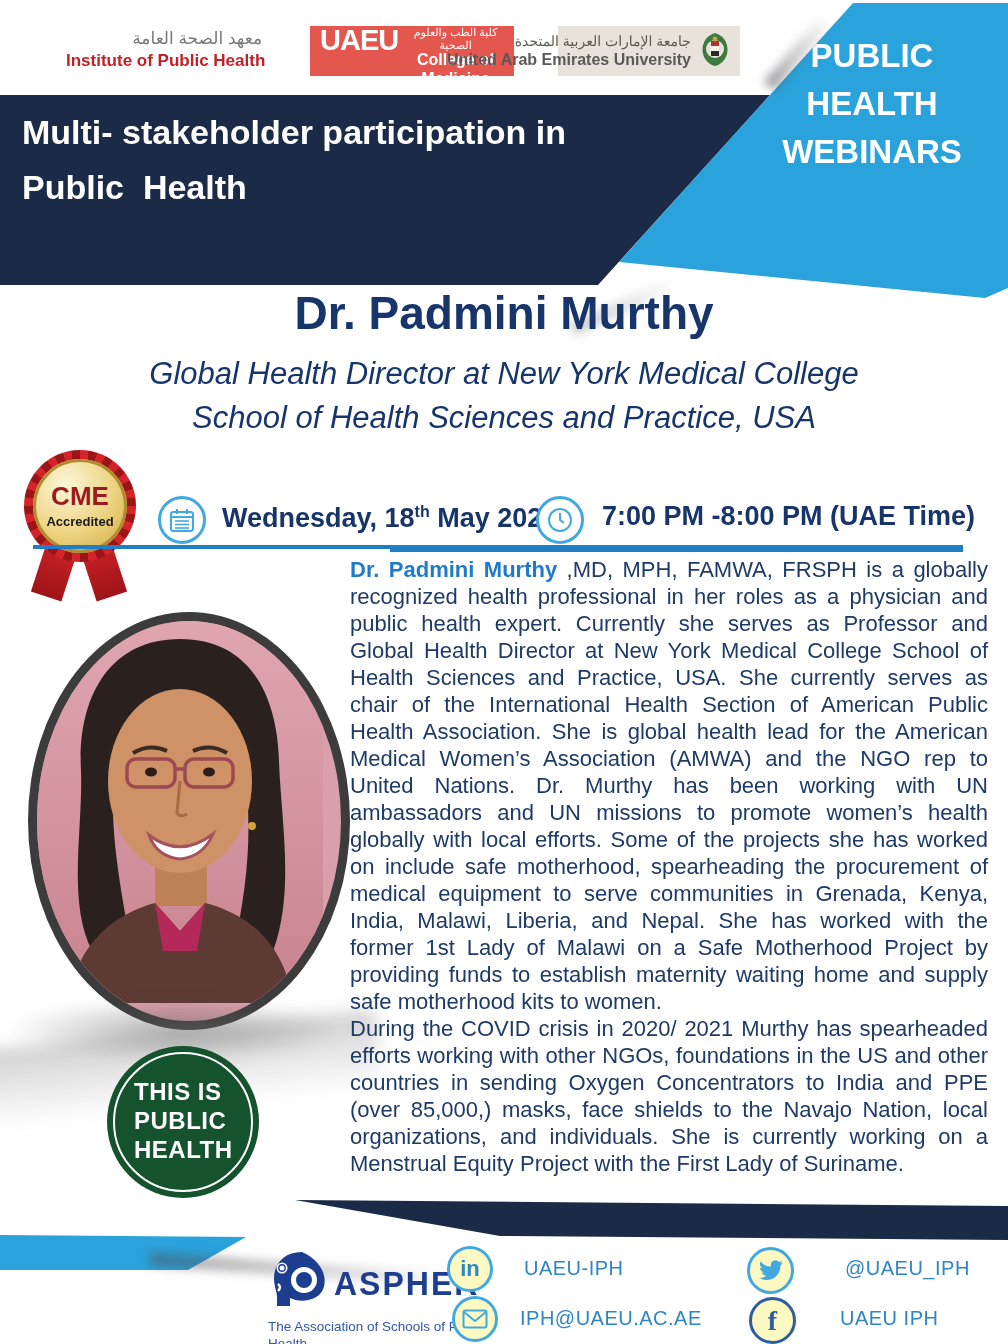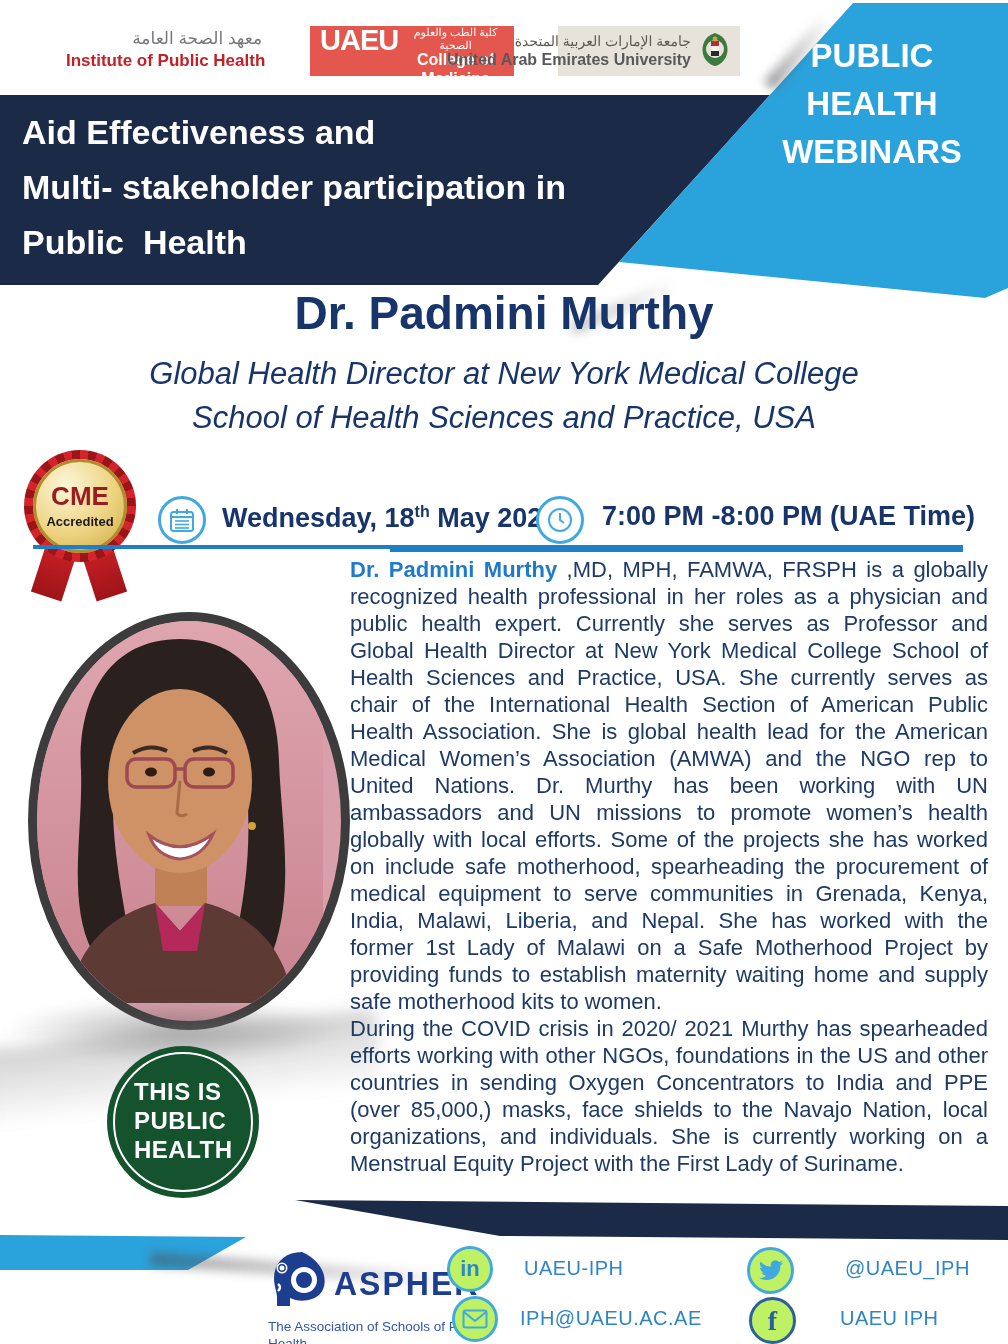--- a/index.html
+++ b/index.html
@@ -99,21 +99,21 @@
   .f-blue{left:0;top:1235px;width:260px;height:37px;background:#2aa2db;
     clip-path:polygon(0 0,246px 2px,188px 35px,0 35px);}
   .f-wisp{left:150px;top:1266px;width:400px;height:14px;transform:rotate(4deg);
     background:linear-gradient(90deg,rgba(80,80,85,.5),rgba(200,200,200,0) 80%);filter:blur(5px);}
   .aspher{left:268px;top:1250px;width:250px;}
   .aspher-top{display:flex;align-items:center;}
   .aspher-word{color:#1d3d8f;font-weight:bold;font-size:32px;letter-spacing:2px;
     transform:scaleY(1.05);}
   .aspher-tag{color:#3157a7;font-size:13.5px;line-height:17px;margin-top:2px;}
   .soc-circle{border-radius:50%;box-sizing:border-box;display:flex;align-items:center;
-    justify-content:center;background:#bef264;}
+    justify-content:center;background:#fef9c3;}
   .ln-circle{left:447px;top:1246px;width:46px;height:46px;border:3px solid #41a9e0;
     color:#2e86c6;font-weight:bold;font-size:22px;}
   .em-circle{left:452px;top:1296px;width:46px;height:46px;border:3px solid #41a9e0;}
   .tw-circle{left:747px;top:1247px;width:47px;height:47px;border:3px solid #41a9e0;}
   .fb-circle{left:749px;top:1297px;width:47px;height:47px;border:3px solid #2d5f9e;
     color:#2d5f9e;font-weight:bold;font-size:28px;font-family:"Liberation Serif",serif;}
   .soc-label{color:#2e86c6;font-size:20px;letter-spacing:.5px;white-space:nowrap;}
   .lbl-ln{left:524px;top:1257px;}
   .lbl-em{left:520px;top:1307px;}
   .lbl-tw{left:845px;top:1257px;}
@@ -149,21 +149,20 @@
         <rect x="14" y="11" width="8" height="5" fill="#b03030"></rect>
         <rect x="14" y="16" width="8" height="5" fill="#f5f5f0"></rect>
         <rect x="14" y="21" width="8" height="5" fill="#2a2a2a"></rect>
         <circle cx="18" cy="9" r="2.4" fill="#caa64a"></circle>
       </svg>
     </span>
   </div>
 
   <div class="abs band-navy">
     <div class="title-block">
-      <div>Aid Effectiveness and</div>
       <div>Multi- stakeholder participation in</div>
       <div>Public  Health</div>
     </div>
   </div>
 
   <div class="abs panel-blue">
     <div class="webinar-text">
       <div>PUBLIC</div>
       <div>HEALTH</div>
       <div>WEBINARS</div>

